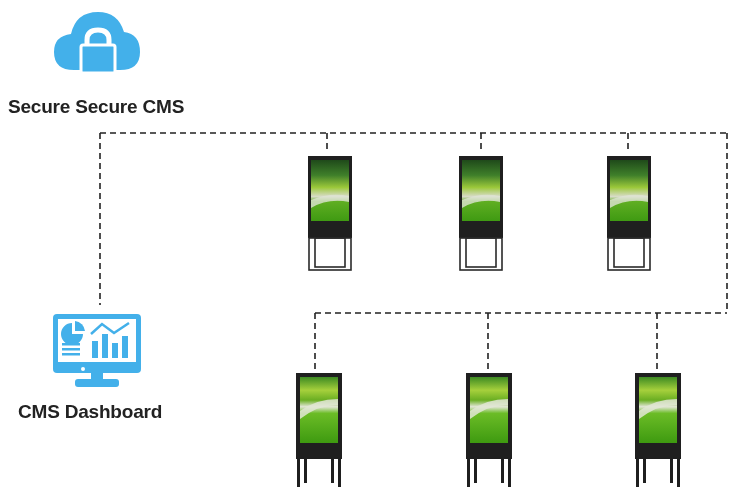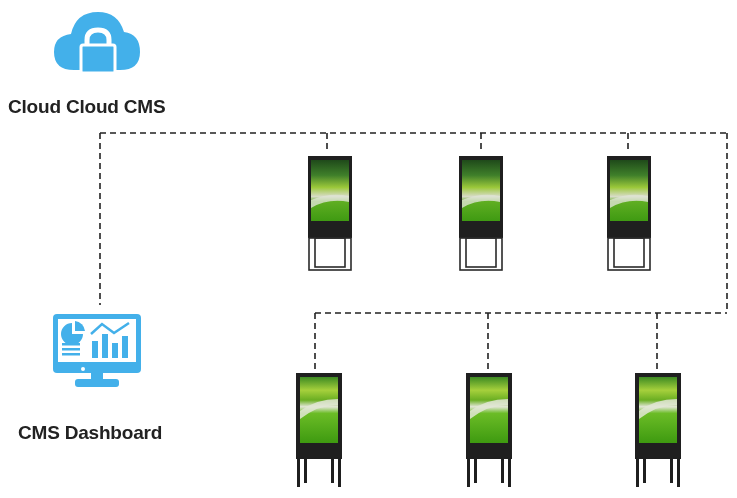--- a/index.html
+++ b/index.html
@@ -105,14 +105,14 @@
       <use href="#sign-legs"></use>
     </g>
   <g transform="translate(466,373)">
       <use href="#sign-legs"></use>
     </g>
   <g transform="translate(635,373)">
       <use href="#sign-legs"></use>
     </g>
 </svg>
 
-<div class="abs label" style="left:8px; top:96px;">Cloud Cloud CMS</div>
-<div class="abs label" style="left:18px; top:422px;">CMS Dashboard</div>
+<div class="abs label" style="left:8px; top:96px;">Secure Secure CMS</div>
+<div class="abs label" style="left:18px; top:401px;">CMS Dashboard</div>
 
 </body></html>

